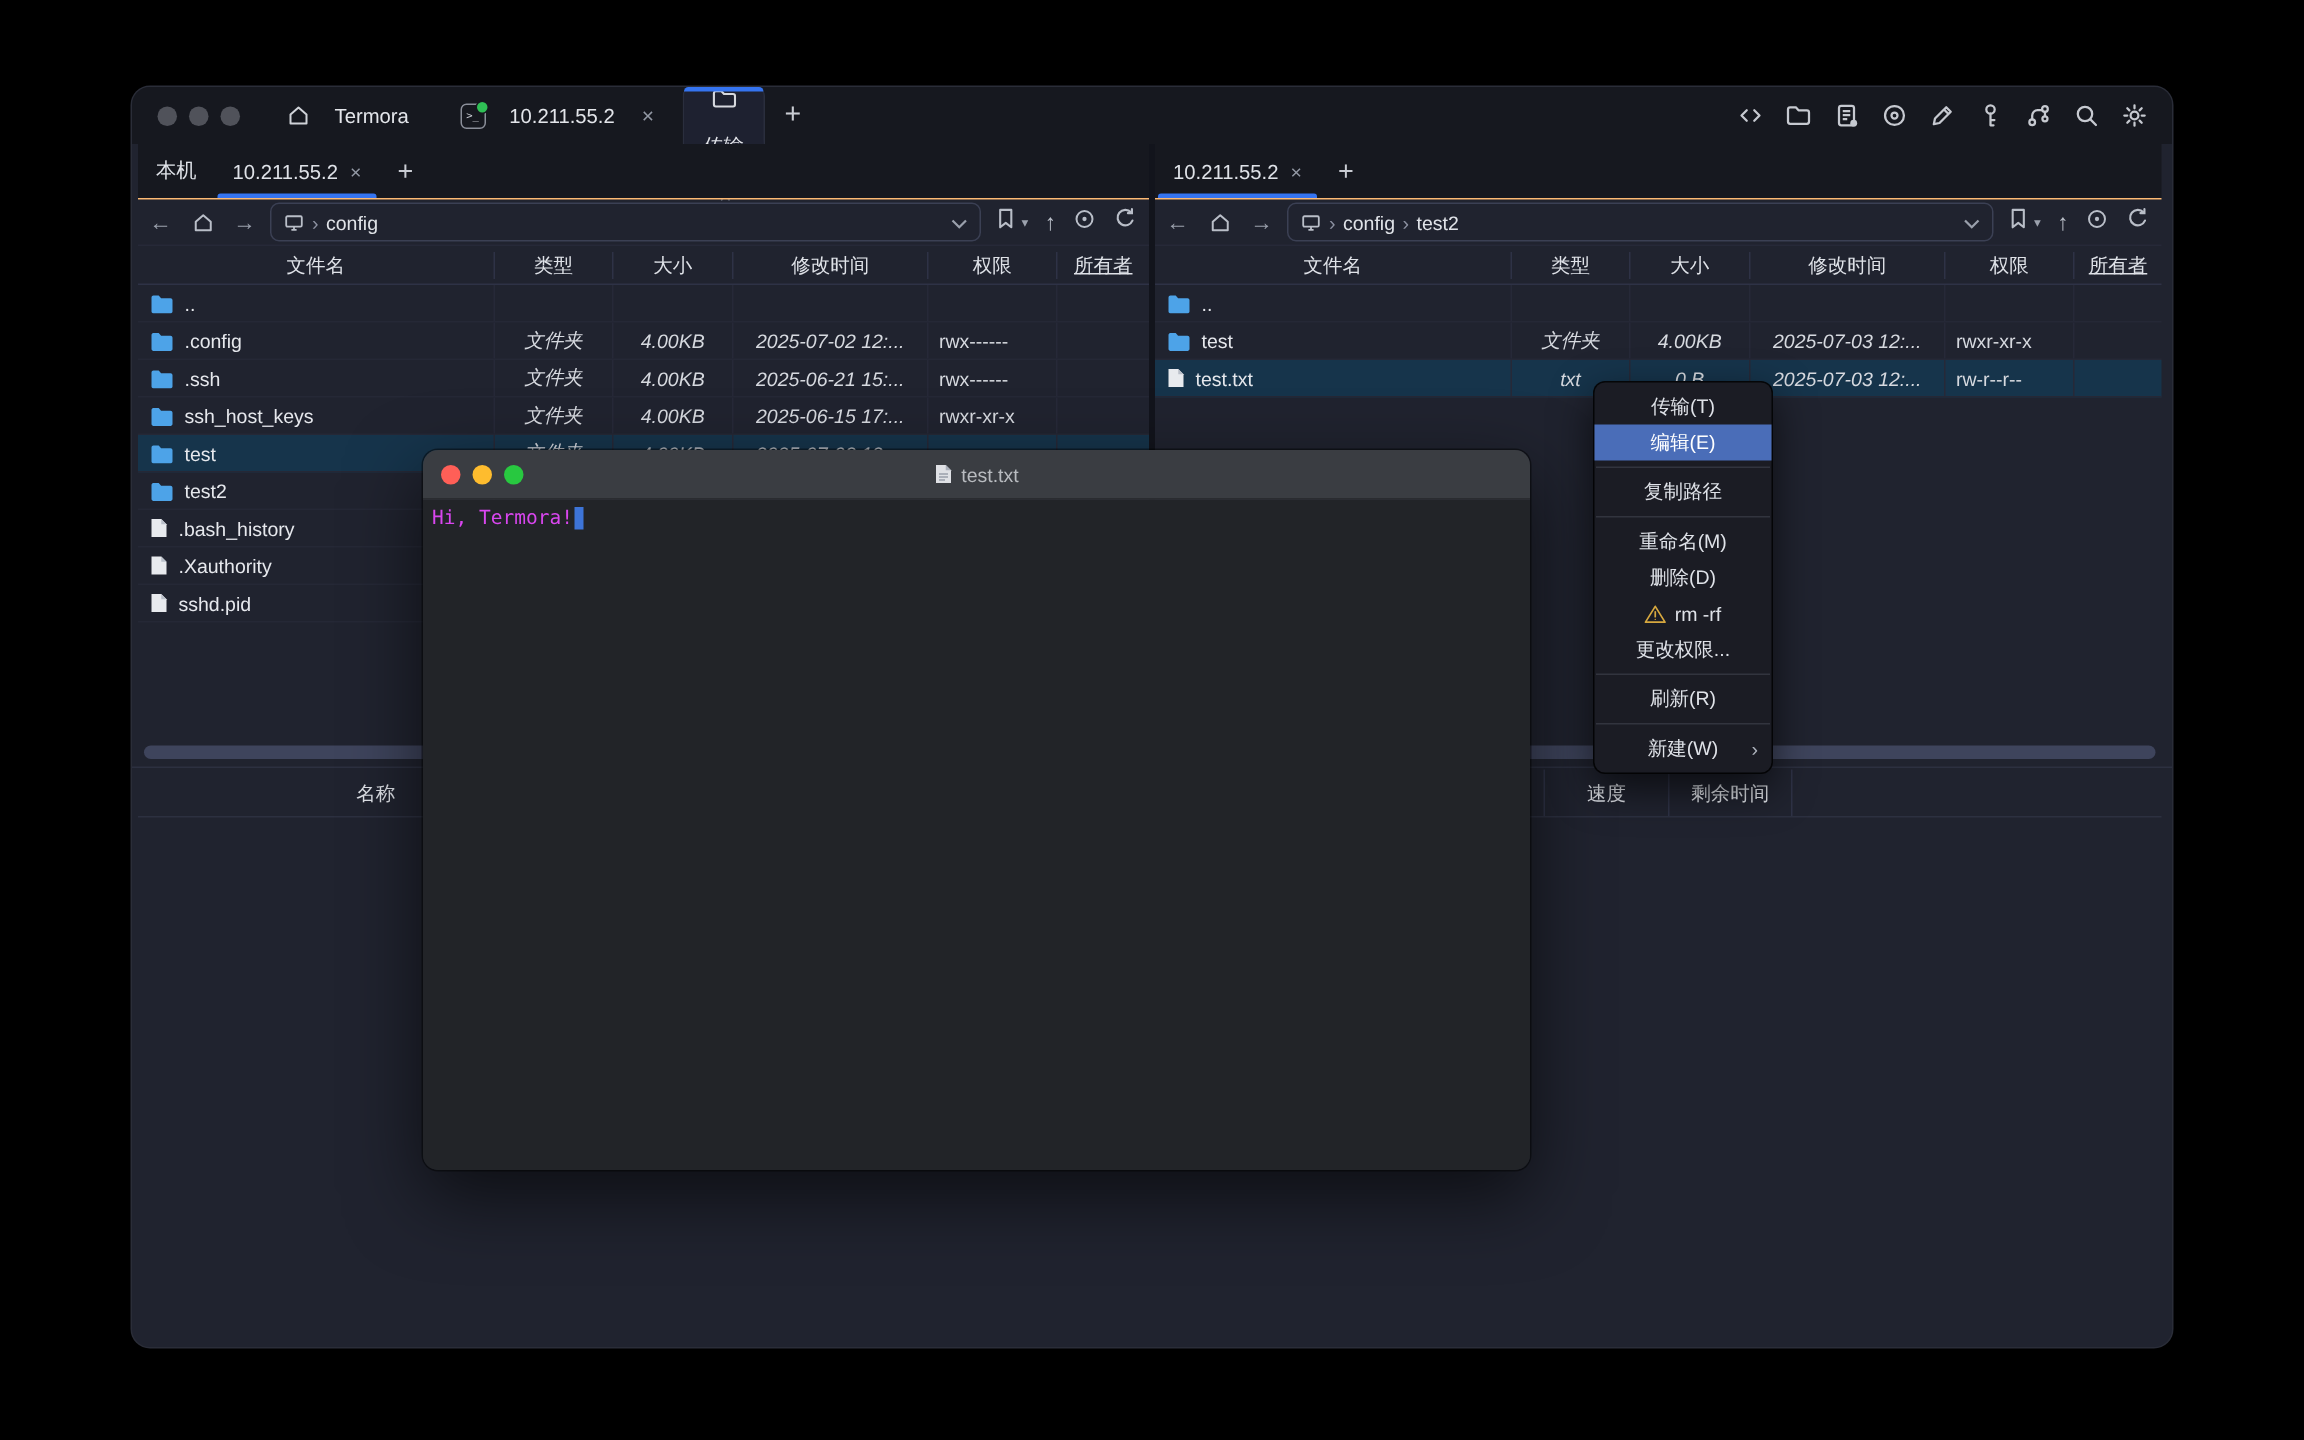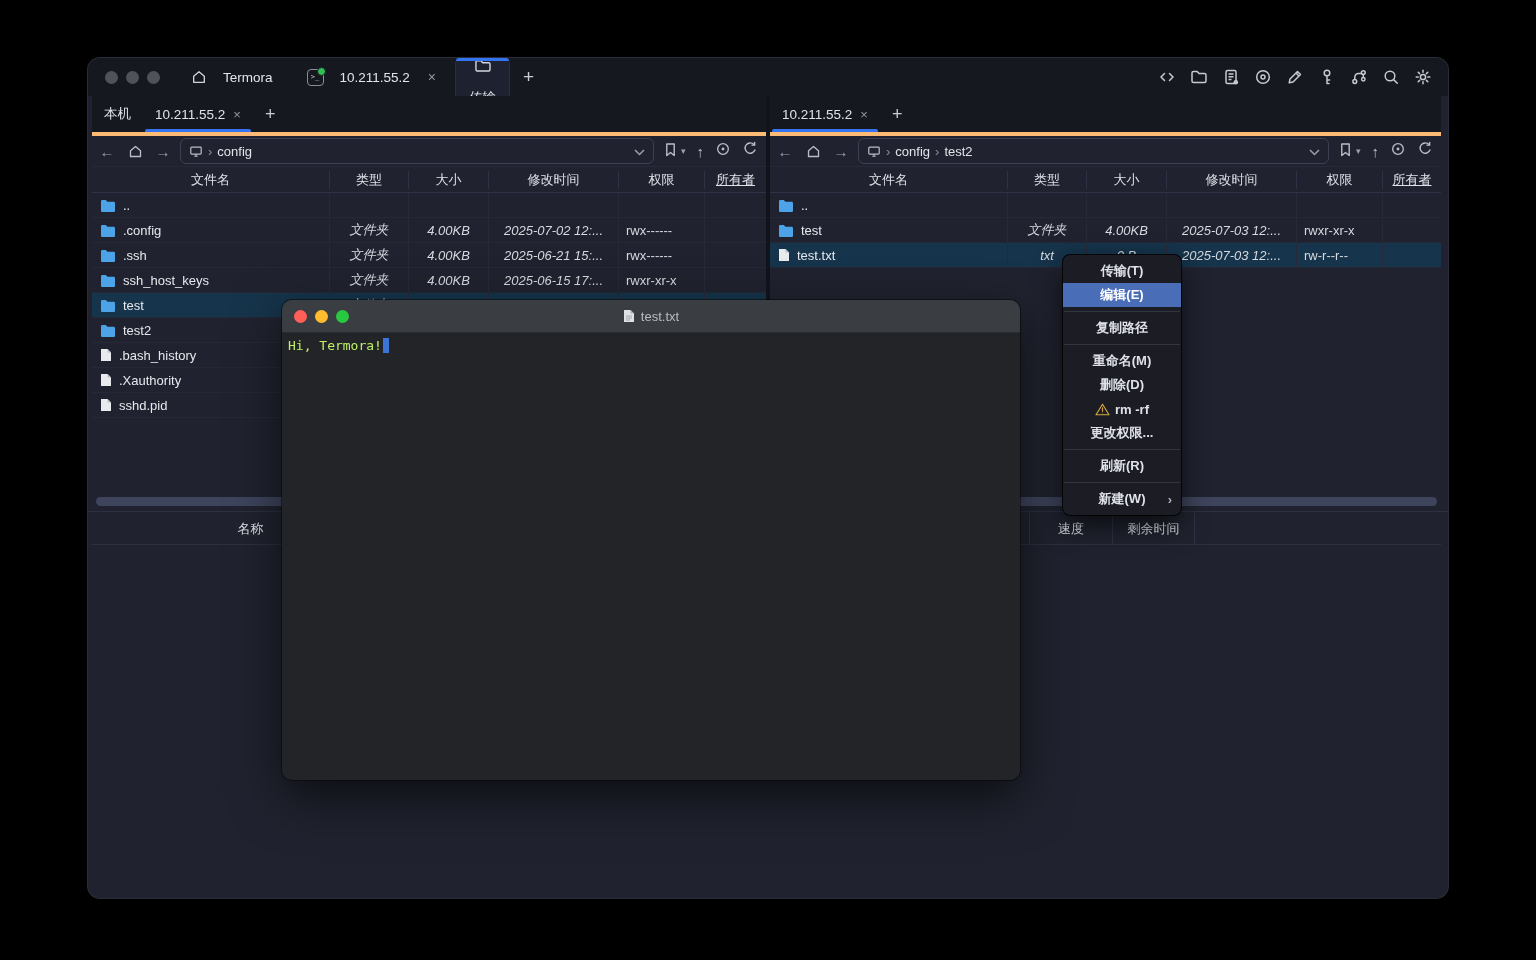--- a/index.html
+++ b/index.html
@@ -19,21 +19,21 @@
   .tb-actions svg{display:block;}
   .termicon{position:relative;width:15px;height:15px;border:1.4px solid #8a8e99;border-radius:4px;
     color:#c9ccd3;font-size:7px;font-family:"DejaVu Sans Mono",monospace;display:flex;align-items:center;justify-content:center;}
   .termicon .dot{position:absolute;right:-3px;top:-3px;width:7px;height:7px;border-radius:50%;background:#2fbf55;border:1.5px solid #16181f;}
   
   .panes{position:absolute;left:0;top:38px;width:1360px;height:415px;}
   .pane{position:absolute;top:0;height:100%;}
   .pane.left{left:4px;width:674px;}
   .pane.right{left:682px;width:671px;}
   .pane-divider{position:absolute;left:678px;top:0;width:4px;height:100%;background:#12141c;}
-  .pane-tabs{height:36px;background:#16181f;display:flex;align-items:stretch;margin:0 -0px;border-bottom:4px solid #fdba74;}
+  .pane-tabs{height:36px;background:#16181f;display:flex;align-items:stretch;margin:0 -0px;border-bottom:1px solid #fdba74;}
   .ptab{display:flex;align-items:center;gap:6px;padding:0 12px;color:#dfe2e8;font-size:13.5px;position:relative;}
   .ptab.active::after{content:"";position:absolute;left:2px;right:2px;bottom:0;height:3px;background:#3574f0;border-radius:2px 2px 0 0;}
   .ptab .tab-close{font-size:13px;}
   .ptab-plus{display:flex;align-items:center;padding:0 12px;color:#c9ccd3;font-size:18px;}
   .pathbar{height:30px;display:flex;align-items:center;gap:6px;padding:0 4px;}
   .navbtn{color:#9ba1ad;font-size:15px;width:22px;text-align:center;flex:0 0 auto;}
   .navbtn svg{display:block;margin:0 auto;}
   .pathbox{flex:1 1 auto;height:24px;border:1px solid #3b4054;border-radius:6px;display:flex;align-items:center;
     gap:5px;padding:0 8px;color:#e0e3e8;font-size:13px;}
   .crumb-sep{color:#8b90a0;font-size:13px;}
@@ -64,26 +64,26 @@
   .tcell:last-child{border-right:none;}
   .tc1{width:318px;text-align:right;}.tc2{width:620px;}.tc3{width:211px;}.tc4{width:83px;}.tc5{width:82px;}.tc6{flex:1;}
   
   .editor{position:absolute;left:194px;top:242px;width:738px;height:480px;border-radius:10px;overflow:hidden;
     z-index:20;box-shadow:0 18px 50px rgba(0,0,0,.6),0 0 0 1px rgba(0,0,0,.45);}
   .ed-titlebar{height:32px;background:#3a3d42;display:flex;align-items:center;position:relative;border-bottom:1px solid #2a2c30;}
   .ed-lights{display:flex;gap:8px;padding-left:12px;}
   .ed-dot{width:13px;height:13px;border-radius:50%;}
   .ed-title{position:absolute;left:0;right:0;text-align:center;color:#b9bcc0;font-size:13px;display:flex;align-items:center;justify-content:center;gap:6px;pointer-events:none;}
   .ed-content{height:448px;background:#222428;padding:5px 6px;box-sizing:border-box;}
-  .ed-line{font-family:"DejaVu Sans Mono",monospace;font-size:13px;color:#bef264;display:flex;align-items:center;}
+  .ed-line{font-family:"DejaVu Sans Mono",monospace;font-size:13px;color:#d946ef;display:flex;align-items:center;}
   .cursor{display:inline-block;width:6px;height:15px;background:#3d74d8;margin-left:1px;}
   
   .menu{position:absolute;left:975px;top:197px;width:118px;z-index:30;background:#1b1c24;border-radius:7px;
     padding:4px 0;box-shadow:0 10px 28px rgba(0,0,0,.65),0 0 0 1px #060709;}
-  .mi{height:24px;display:flex;align-items:center;justify-content:center;gap:5px;color:#dfe2e8;font-size:13px;position:relative;font-weight:bold;}
+  .mi{height:24px;display:flex;align-items:center;justify-content:center;gap:5px;color:#dfe2e8;font-size:13px;position:relative;}
   .mi.hl{background:#4a6db8;color:#fff;}
   .msep{height:1px;background:#32343e;margin:4px 1px;}
   .mi .subarrow{position:absolute;right:9px;color:#aeb3bd;font-size:13px;}
   .mi .warn{display:flex;}
 </style>
 </head>
 <body>
 
 <div class="window">
 

